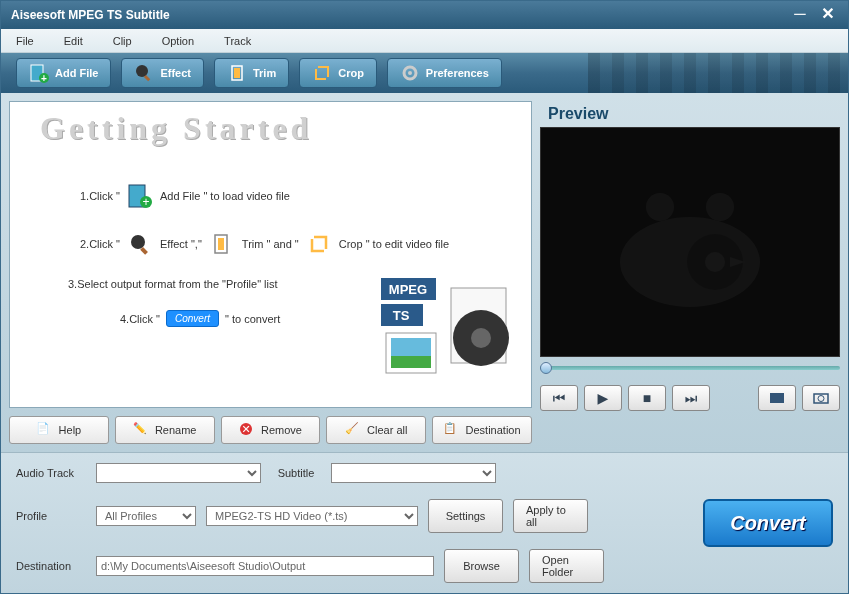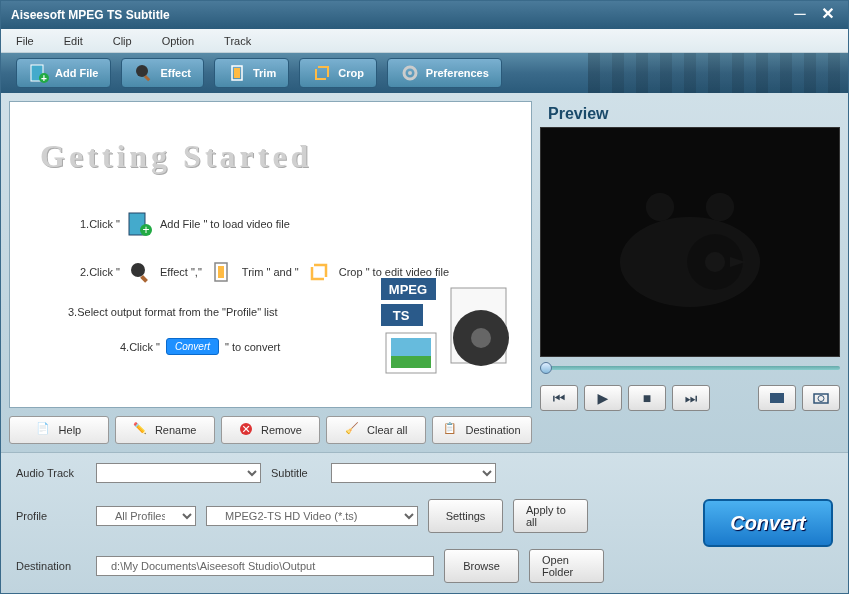--- a/index.html
+++ b/index.html
@@ -10,42 +10,42 @@
 .titlebar-btns { display: flex; gap: 8px; }
 .titlebar-btn { width: 20px; height: 16px; cursor: pointer; color: #fff; font-size: 16px; text-align: center; line-height: 14px; }
 .menubar { height: 24px; background: linear-gradient(#f0f5f8, #e0ebf0); display: flex; align-items: center; padding: 0 15px; gap: 30px; border-bottom: 1px solid #c0d0d8; }
 .menu-item { cursor: pointer; color: #333; }
 .toolbar { height: 40px; background: linear-gradient(#5a8ca8, #3a6a8a 50%, #2a5a7a); display: flex; align-items: center; padding: 0 15px; gap: 10px; position: relative; overflow: hidden; }
 .toolbar::after { content: ""; position: absolute; right: 0; top: 0; width: 260px; height: 100%; background: repeating-linear-gradient(90deg, rgba(0,0,0,0.2) 0 12px, rgba(0,0,0,0.1) 12px 24px); }
 .tool-btn { height: 30px; padding: 0 12px; background: linear-gradient(#7ab0d0, #4a8aaa); border: 1px solid #2a5a7a; border-radius: 4px; display: flex; align-items: center; gap: 6px; color: #fff; cursor: pointer; font-size: 11px; font-weight: bold; position: relative; z-index: 1; }
 .tool-icon { width: 20px; height: 20px; display: flex; align-items: center; justify-content: center; }
 .main-area { flex: 1; display: flex; gap: 8px; padding: 8px; background: linear-gradient(#d0e0e8, #b8cfda); }
 .left-panel { flex: 1; display: flex; flex-direction: column; gap: 8px; }
-.content-area { flex: 1; background: #fff; border: 1px solid #8aa8b8; padding: 36px 30px; display: flex; flex-direction: column; }
+.content-area { flex: 1; background: #fff; border: 1px solid #8aa8b8; padding: 8px 30px; display: flex; flex-direction: column; }
 .getting-started { font-size: 32px; font-weight: bold; letter-spacing: 4px; color: #d0d0d0; text-shadow: 1px 1px 0 #aaa, -1px -1px 0 #fff; margin-bottom: 25px; font-family: Georgia, serif; }
 .step { margin: 10px 0; display: flex; align-items: center; gap: 6px; color: #333; margin-left: 40px; }
 .step-icon { width: 28px; height: 28px; display: inline-flex; align-items: center; justify-content: center; }
 .convert-mini { background: #1e90ff; color: #fff; padding: 2px 8px; border-radius: 3px; font-style: italic; font-size: 10px; border: 1px solid #0a6acc; }
 .action-row { display: flex; gap: 6px; }
 .act-btn { flex: 1; height: 28px; background: linear-gradient(#fefefe, #e8e8e8); border: 1px solid #999; border-radius: 3px; display: flex; align-items: center; justify-content: center; gap: 6px; cursor: pointer; font-size: 11px; color: #333; }
 .act-icon { width: 16px; height: 16px; }
 .right-panel { width: 300px; display: flex; flex-direction: column; }
 .preview-label { color: #1a4a6a; font-weight: bold; padding: 4px 8px; font-size: 16px; }
 .preview-box { width: 100%; height: 230px; background: #0a0a0a; border: 1px solid #333; display: flex; align-items: center; justify-content: center; position: relative; }
 .preview-logo { opacity: 0.3; }
 .seek-bar { height: 14px; margin: 4px 0; position: relative; }
 .seek-track { position: absolute; top: 5px; left: 0; right: 0; height: 4px; background: linear-gradient(#6aa, #8cc); border-radius: 2px; }
 .seek-thumb { position: absolute; top: 1px; left: 0; width: 12px; height: 12px; background: linear-gradient(#def, #8bd); border: 1px solid #579; border-radius: 50%; }
 .player-row { display: flex; gap: 6px; margin-top: 6px; align-items: center; }
 .player-btn { width: 38px; height: 26px; background: linear-gradient(#fefefe, #e0e0e0); border: 1px solid #888; border-radius: 3px; display: flex; align-items: center; justify-content: center; cursor: pointer; font-size: 14px; color: #345; }
 .player-spacer { flex: 1; }
 .bottom-panel { background: linear-gradient(#d0e0e8, #c0d4de); border-top: 1px solid #a0b8c4; padding: 10px 15px; display: flex; flex-direction: column; gap: 8px; }
 .form-row { display: flex; align-items: center; gap: 10px; }
 .form-label { width: 70px; color: #333; }
-.form-select, .form-input { height: 20px; background: #fff; border: 1px solid #888; padding: 0 14px; font-size: 11px; color: #666; }
+.form-select, .form-input { height: 20px; background: #fff; border: 1px solid #888; padding: 0 4px; font-size: 11px; color: #666; }
 .small-btn { height: 34px; padding: 12px 12px; background: linear-gradient(#fefefe, #e0e0e0); border: 1px solid #888; border-radius: 3px; cursor: pointer; font-size: 11px; color: #333; display: flex; align-items: center; justify-content: center; }
 .convert-btn { width: 130px; height: 48px; background: linear-gradient(#4ab0f0, #1a7acc); border: 2px solid #0a5a9a; border-radius: 6px; color: #fff; font-size: 20px; font-style: italic; font-weight: bold; display: flex; align-items: center; justify-content: center; cursor: pointer; text-shadow: 1px 1px 1px #003; }
 .bottom-flex { display: flex; gap: 15px; }
 .bottom-left { flex: 1; display: flex; flex-direction: column; gap: 16px; }
 .bottom-right { display: flex; align-items: center; }
 .decor-img { position: absolute; right: 10px; bottom: 17px; }
 </style>
 </head>
 <body>
 
@@ -238,21 +238,21 @@
       </div>
     </div>
   </div>
 
   <div class="bottom-panel">
     <div class="bottom-flex">
       <div class="bottom-left">
         <div class="form-row">
           <span class="form-label">Audio Track</span>
           <select class="form-select" style="width:165px"><option></option></select>
-          <span class="form-label" style="width:50px;text-align:left">Subtitle</span>
+          <span class="form-label" style="width:50px;text-align:center">Subtitle</span>
           <select class="form-select" style="width:165px"><option></option></select>
         </div>
         <div class="form-row">
           <span class="form-label">Profile</span>
           <select class="form-select" style="width:100px"><option>All Profiles</option></select>
           <select class="form-select" style="width:212px"><option>MPEG2-TS HD Video (*.ts)</option></select>
           <div class="small-btn" style="width:75px">
               <span>Settings</span>
             </div>
           <div class="small-btn" style="width:75px">

